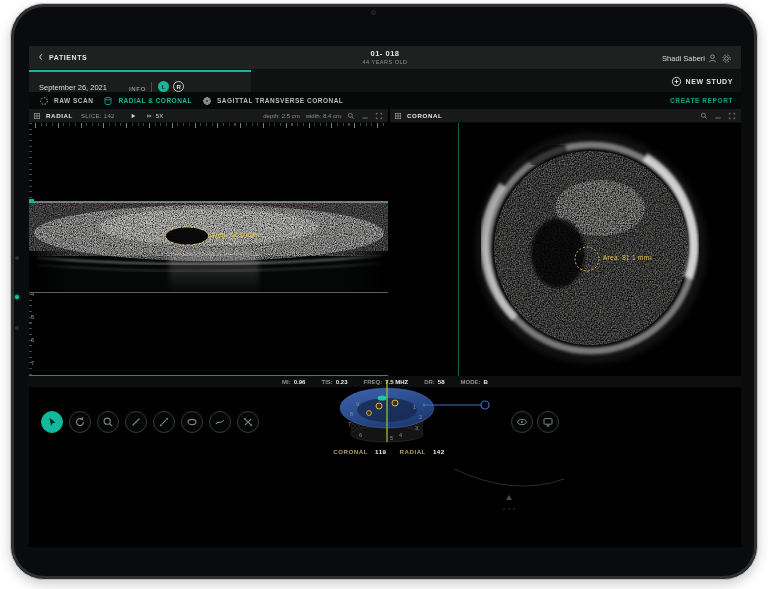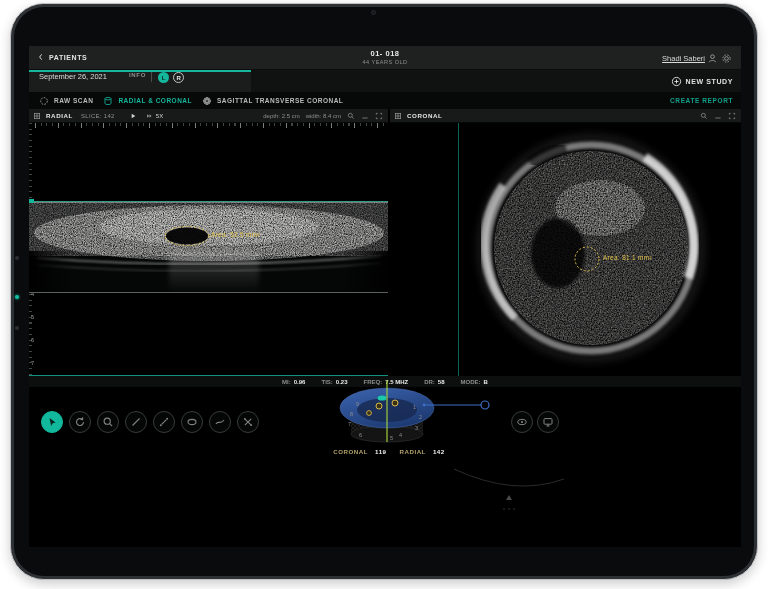--- a/index.html
+++ b/index.html
@@ -10,27 +10,27 @@
   .side-dot { position:absolute; width:4px; height:4px; border-radius:50%; background:#2c2f31; }
   .side-dot.teal { background:#14c0a4; box-shadow:0 0 3px #14c0a4; }
   .screen { position:absolute; left:18px; top:42px; width:712px; height:501px; background:#000; overflow:hidden; color:#d7dad8; }
 
   
   .topbar { position:absolute; left:0; top:0; width:712px; height:24px; background:#1f2120; border-bottom:1px solid #0c0d0d; }
   .back { position:absolute; left:8px; top:6px; display:flex; align-items:center; gap:4px; color:#e2e5e3; font-size:7px; font-weight:bold; letter-spacing:.6px; cursor:default; }
   .patient-center { position:absolute; left:0; right:0; top:3px; text-align:center; }
   .patient-id { font-size:7.5px; font-weight:bold; color:#e8eae9; letter-spacing:.5px; }
   .patient-age { font-size:5.5px; color:#8b908e; letter-spacing:.5px; margin-top:1px; }
-  .user-area { position:absolute; right:8px; top:0; height:24px; display:flex; align-items:center; gap:0;text-decoration:underline; }
+  .user-area { position:absolute; right:8px; top:0; height:24px; display:flex; align-items:center; gap:0; }
   .user-name { font-size:7.5px; color:#d7dad8; }
   .ubtn { width:14px; height:14px; display:flex; align-items:center; justify-content:center; color:#9aa09d; }
 
   
   .studybar { position:absolute; left:0; top:24px; width:712px; height:22px; background:#101211; }
-  .datetab { position:absolute; left:0; top:0; width:222px; height:22px; background:#1b1d1c; border-top:2px solid #15b79c; display:flex; align-items:flex-start; }
+  .datetab { position:absolute; left:0; top:0; width:222px; height:22px; background:#1b1d1c; border-top:2px solid #15b79c; display:flex; align-items:flex-end; }
   .date-label { font-size:7.5px; color:#dcdedd; margin-left:10px; }
   .info-label { font-size:6px; color:#8b908e; letter-spacing:.7px; margin-left:22px; font-weight:bold; }
   .info-sep { width:1px; height:10px; background:#4a4f4d; margin:0 6px 0 5px; }
   .badge { width:11px; height:11px; border-radius:50%; font-size:6px; display:flex; align-items:center; justify-content:center; margin-right:4px; font-weight:bold; }
   .badge.active { background:#15b79c; color:#07241d; }
   .badge.idle { border:1px solid #c3c7c5; color:#e4e6e5; }
   .newstudy { position:absolute; right:8px; top:0; height:22px; display:flex; align-items:center; gap:4px; color:#dfe2e0; font-size:7px; font-weight:bold; letter-spacing:.6px; }
 
   
   .tabrow { position:absolute; left:0; top:46px; width:712px; height:17px; background:#070808; display:flex; align-items:center; }

